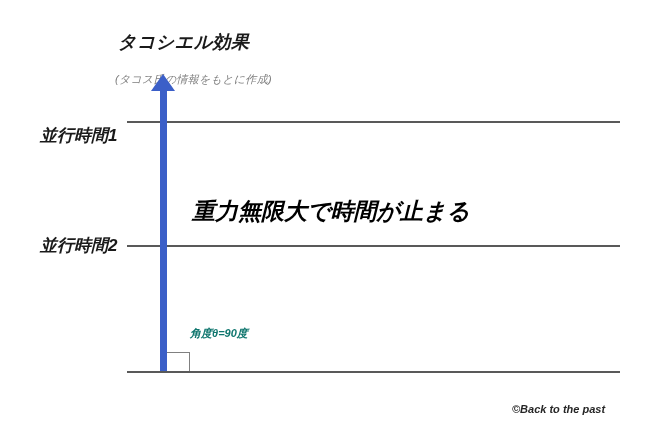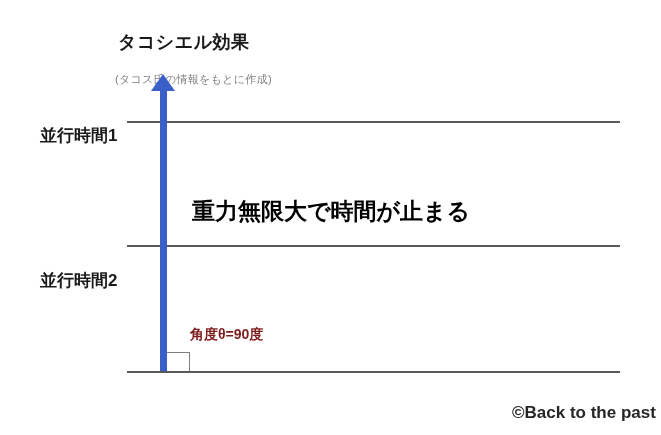--- a/index.html
+++ b/index.html
@@ -5,20 +5,21 @@
   * { margin: 0; padding: 0; box-sizing: border-box; }
   html, body { background: #fff; }
   body { font-family: "Liberation Sans", "DejaVu Sans", sans-serif; }
 
   .canvas {
     position: relative;
     width: 661px;
     height: 435px;
     background: #ffffff;
     overflow: hidden;
+    font-style: italic;
   }
 
   .diagram-title {
     position: absolute;
     left: 118px;
     top: 30px;
     font-size: 18px;
     font-weight: bold;
     color: #1a1a1a;
     letter-spacing: 0.5px;
@@ -48,21 +49,21 @@
 
   .timeline-label {
     position: absolute;
     left: 40px;
     font-size: 17px;
     font-weight: bold;
     color: #1a1a1a;
     white-space: nowrap;
   }
   .label-1 { top: 124px; }
-  .label-2 { top: 234px; margin-top: 35px; }
+  .label-2 { top: 234px; }
   .label-3 { top: 360px; }
 
   .arrow-shaft {
     position: absolute;
     left: 160px;
     top: 88px;
     width: 7px;
     height: 283px;
     background: #3b5fc8;
   }
@@ -85,41 +86,41 @@
     font-size: 23px;
     font-weight: bold;
     color: #000000;
     white-space: nowrap;
   }
 
   .angle-label {
     position: absolute;
     left: 190px;
     top: 326px;
-    font-size: 14px;
+    font-size: 11px;
     font-weight: bold;
-    color: #7f1d1d;
+    color: #0f766e;
     white-space: nowrap;
   }
 
   .right-angle-marker {
     position: absolute;
     left: 167px;
     top: 352px;
     width: 23px;
     height: 19px;
     border-top: 1px solid #808080;
     border-right: 1px solid #808080;
   }
 
   .copyright {
     position: absolute;
     left: 512px;
     top: 403px;
-    font-size: 17px;
+    font-size: 11px;
     font-weight: 600;
     color: #262626;
     white-space: nowrap;
   }
 </style>
 </head>
 <body>
 
 <div class="canvas">
 

